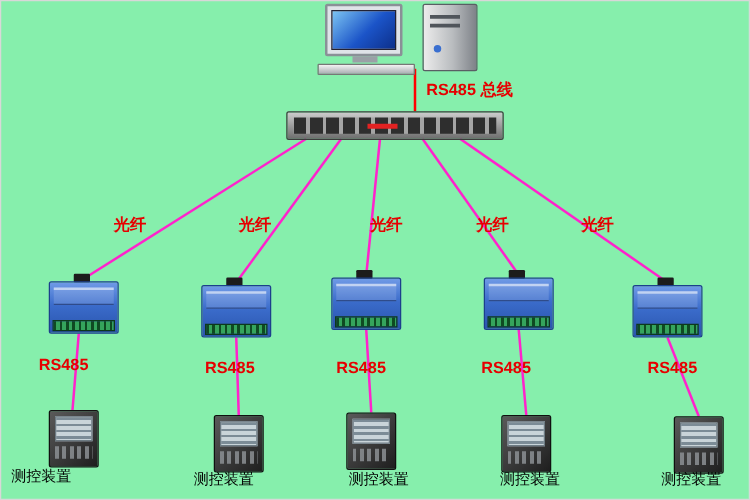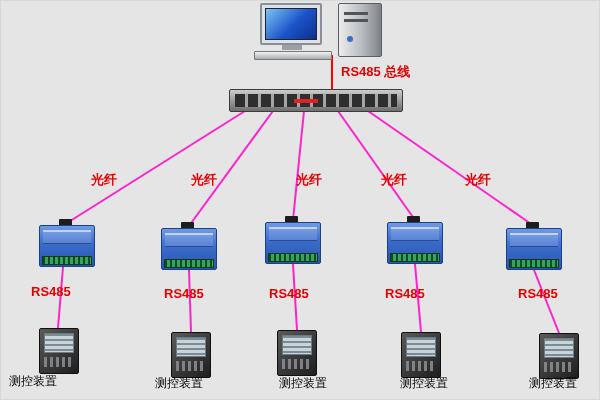--- a/index.html
+++ b/index.html
@@ -1,18 +1,18 @@
 <!DOCTYPE html>
 <html><head>
 <meta charset="utf-8">
 <style>
   * { margin:0; padding:0; box-sizing:border-box; }
   html,body { background:#fff; }
   .canvas {
-    position:relative; width:600px; height:400px; background:#e5e5e5;
+    position:relative; width:600px; height:400px; background:#86efac;
     border:1px solid #d8d8d8; overflow:hidden;
     font-family:"Liberation Sans", sans-serif;
   }
   .wires { position:absolute; left:0; top:0; pointer-events:none; }
 
   .lbl { position:absolute; font-size:13px; font-weight:bold; color:#e60000; white-space:nowrap; }
   .lbl.black { color:#000; font-weight:normal; font-size:12px; }
 
   
   .computer { position:absolute; left:253px; top:2px; width:142px; height:60px; }

